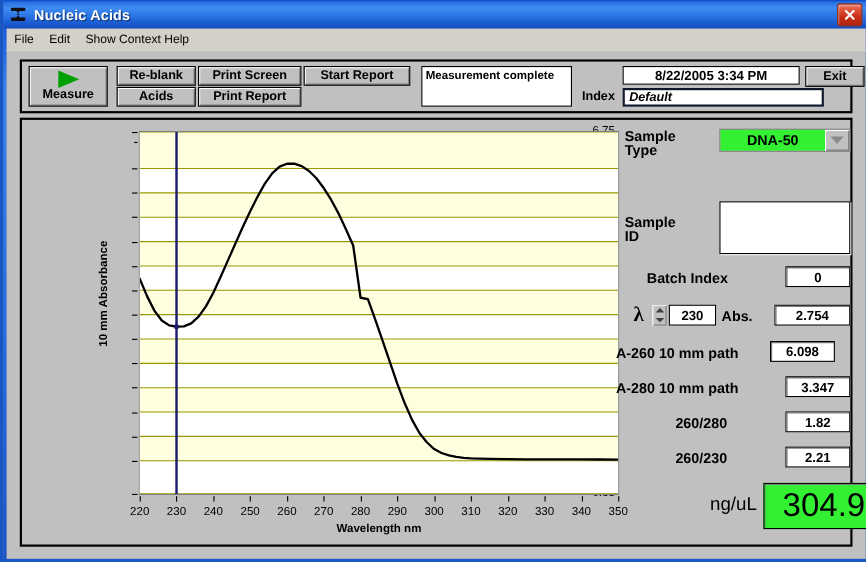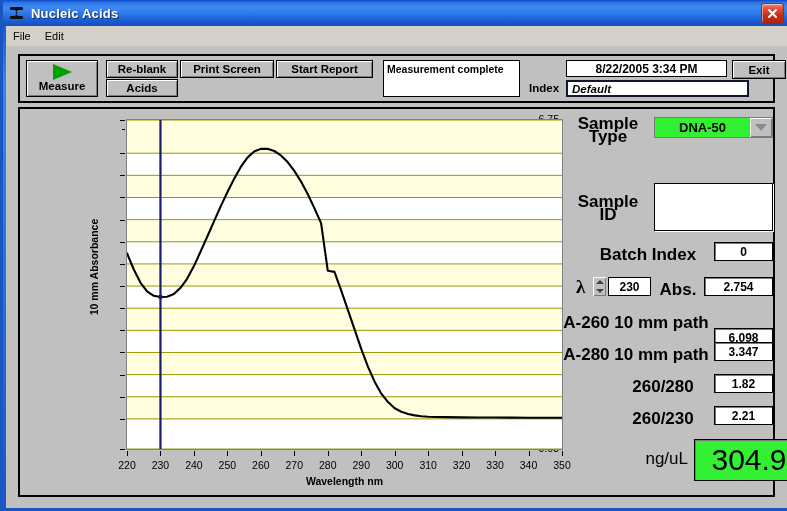--- a/index.html
+++ b/index.html
@@ -130,21 +130,21 @@
   .xtickmark{position:absolute;width:1px;height:5px;background:#000;top:340px;}
   #xlabel{
     position:absolute;left:104px;top:364px;width:437px;text-align:center;
     font-family:"Liberation Sans",sans-serif;font-weight:bold;font-size:10.5px;color:#000;
   }
 
   
   #results{position:absolute;left:548px;top:2px;width:205px;height:381px;}
   .res-label{
     position:absolute;font-family:"Liberation Sans",sans-serif;font-weight:bold;
-    font-size:17px;color:#000;text-align:center;
+    font-size:13px;color:#000;text-align:left;
   }
   .res-value{
     position:absolute;background:#ffffff;border:1px solid #000;box-sizing:border-box;
     display:flex;align-items:center;justify-content:center;
     font-family:"Liberation Sans",sans-serif;font-weight:bold;font-size:12px;color:#000;
   }
   .sunken{box-shadow:inset 1px 1px 0 #7b7b7b, inset -1px -1px 0 #ffffff;}
 
   #sample-type-label{left:0px;top:6px;width:80px;line-height:13px;}
   #sample-type-dd{
@@ -179,21 +179,21 @@
     box-shadow:inset 1px 1px 0 #ffffff, inset -1px -1px 0 #7b7b7b;cursor:pointer;
     display:flex;flex-direction:column;align-items:center;justify-content:space-around;
   }
   .spin-up{width:0;height:0;border-left:4px solid transparent;border-right:4px solid transparent;border-bottom:4px solid #404040;}
   .spin-dn{width:0;height:0;border-left:4px solid transparent;border-right:4px solid transparent;border-top:4px solid #404040;}
   #lambda-val{left:40px;top:166px;width:43px;height:19px;}
   #abs-label{left:88px;top:169px;width:44px;}
   #abs-val{left:136px;top:166px;width:69px;height:19px;}
 
   #a260-label{left:-8px;top:202px;width:152px;}
-  #a260-val{left:146px;top:199px;width:59px;height:19px;margin-top:18px;}
+  #a260-val{left:132px;top:199px;width:59px;height:19px;}
   #a280-label{left:-8px;top:234px;width:152px;}
   #a280-val{left:146px;top:231px;width:59px;height:19px;}
   #r260280-label{left:46px;top:266px;width:98px;}
   #r260280-val{left:146px;top:263px;width:59px;height:19px;}
   #r260230-label{left:46px;top:298px;width:98px;}
   #r260230-val{left:146px;top:295px;width:59px;height:19px;}
 
   #unit-label{
     position:absolute;left:20px;top:338px;width:100px;text-align:right;
     font-family:"Liberation Sans",sans-serif;font-size:17px;color:#000;
@@ -221,32 +221,34 @@
     <div id="close-btn">
       <svg width="11" height="11" viewBox="0 0 11 11" aria-hidden="true">
         <path d="M2,2 L9,9 M9,2 L2,9" stroke="#ffffff" stroke-width="2" stroke-linecap="round"></path>
       </svg>
     </div>
   </div>
 
   <div id="menubar">
     <div class="menu-item">File</div>
     <div class="menu-item">Edit</div>
+    <div class="menu-item">Show Context Help</div>
   </div>
 
   <div id="client">
 
     <div id="toolbar">
       <div class="btn" id="measure-btn">
         <div id="measure-arrow"></div>
         <div id="measure-label">Measure</div>
       </div>
       <div class="btn" id="btn-reblank">Re-blank</div>
       <div class="btn" id="btn-blank">Acids</div>
       <div class="btn" id="btn-printscreen">Print Screen</div>
+      <div class="btn" id="btn-printreport">Print Report</div>
       <div class="btn" id="btn-startreport">Start Report</div>
       <div id="status-box">Measurement complete</div>
       <div id="user-label">Index</div>
       <div id="datetime-box">8/22/2005  3:34 PM</div>
       <div id="user-box">Default</div>
       <div class="btn" id="btn-exit">Exit</div>
     </div>
 
     <div id="chart-panel">
 

